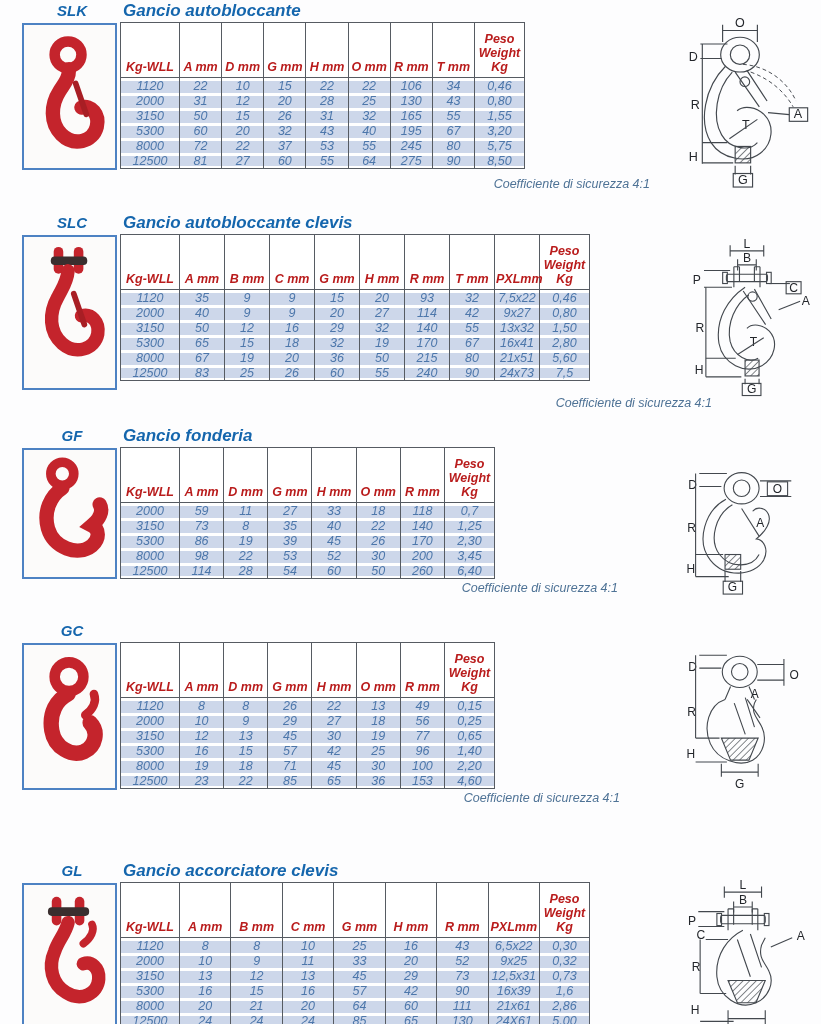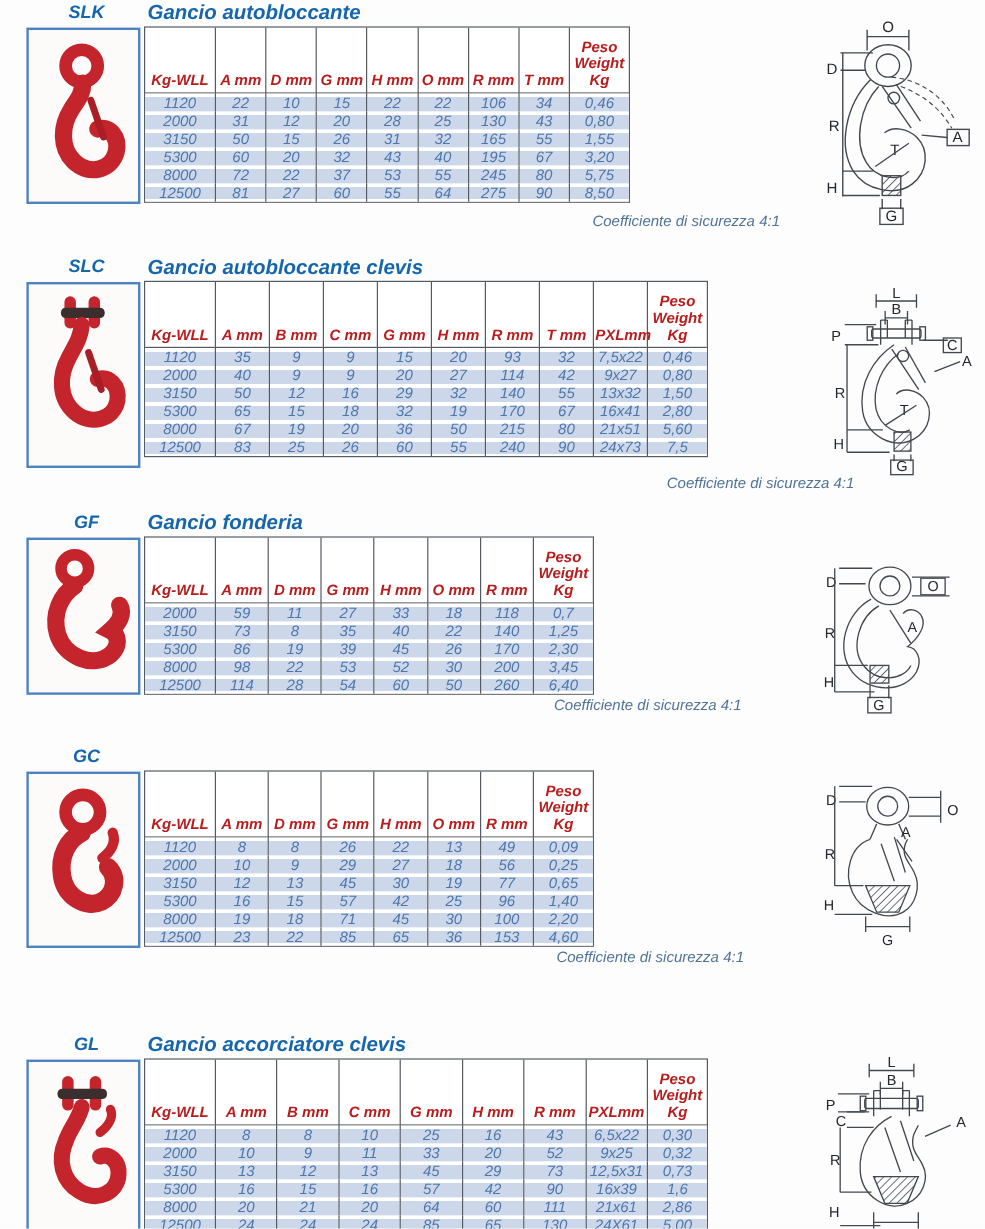--- a/index.html
+++ b/index.html
@@ -501,21 +501,21 @@
           </thead>
           <tbody>
             <tr>
               <td>1120</td>
               <td>8</td>
               <td>8</td>
               <td>26</td>
               <td>22</td>
               <td>13</td>
               <td>49</td>
-              <td>0,09</td>
+              <td>0,15</td>
             </tr>
             <tr>
               <td>2000</td>
               <td>10</td>
               <td>9</td>
               <td>29</td>
               <td>27</td>
               <td>18</td>
               <td>56</td>
               <td>0,25</td>

